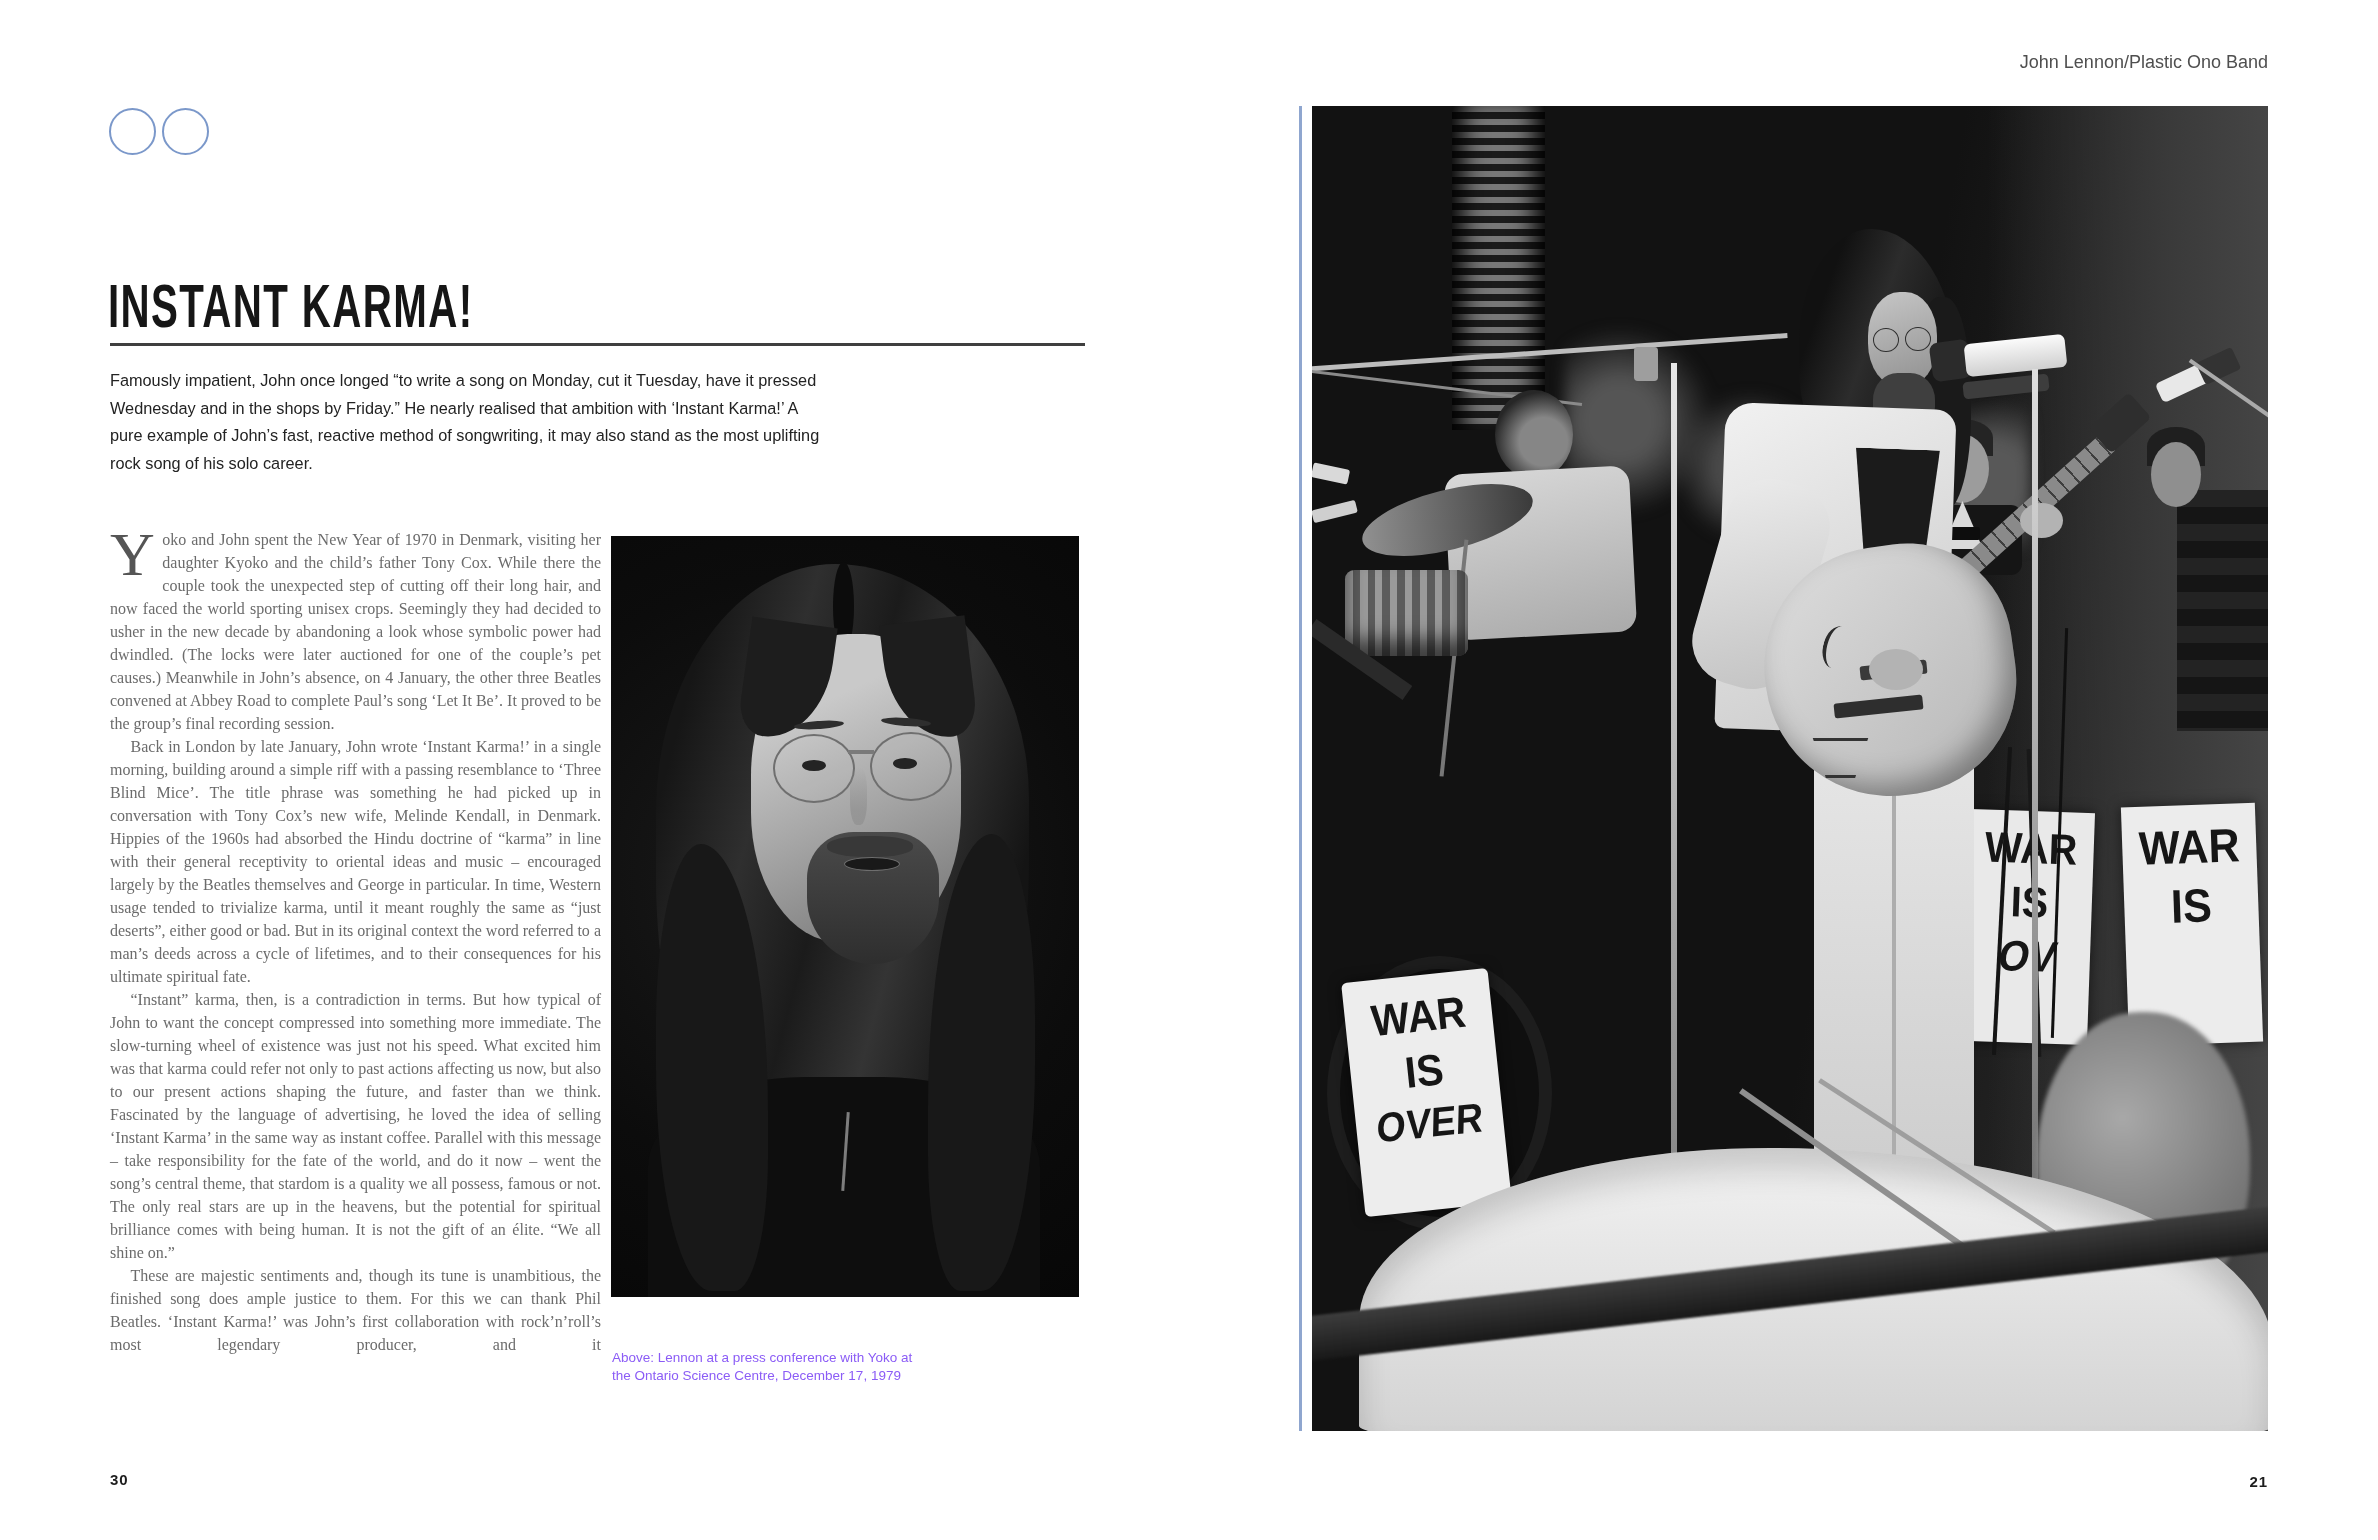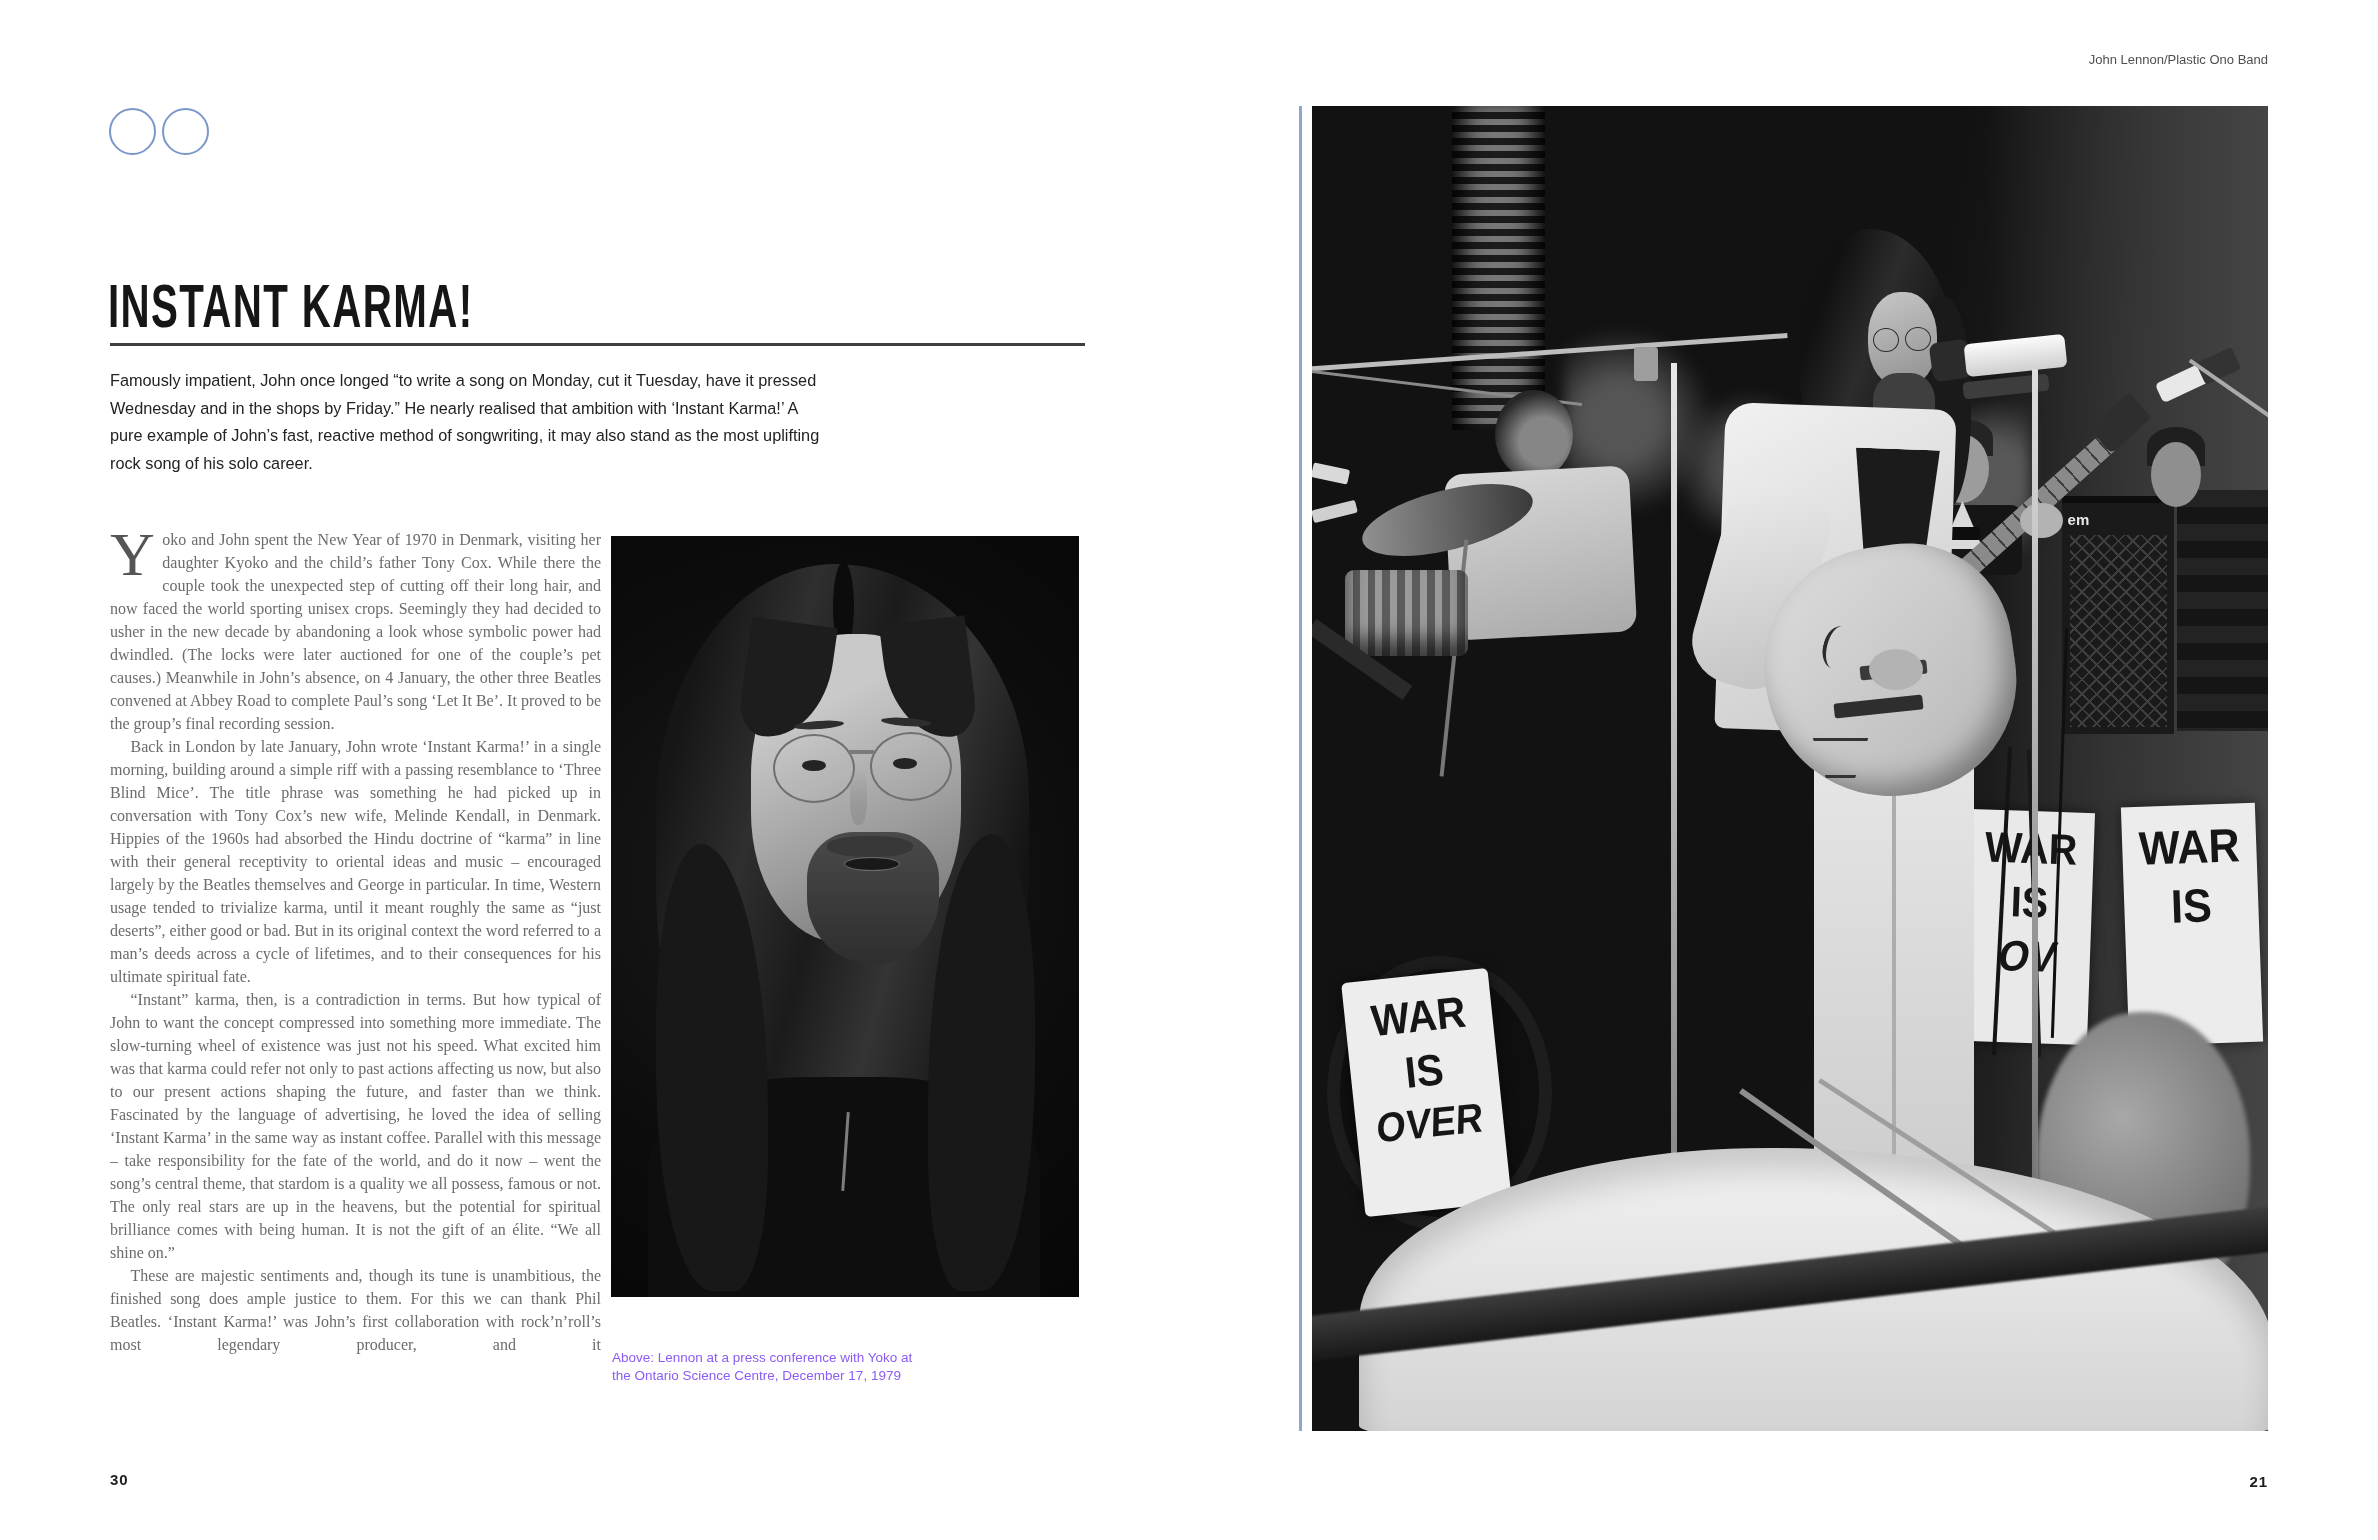--- a/index.html
+++ b/index.html
@@ -17,21 +17,21 @@
             font-family:"Liberation Serif","DejaVu Serif",serif;font-size:16px;line-height:23px;
             color:#6b6b6b;text-align:justify;}
   #body-col p{margin:0;}
   #body-col p.ind{text-indent:20.5px;}
   #body-col p.justify-last{text-align-last:justify;}
   .dropcap{float:left;font-size:62px;line-height:47px;padding:2.8px 7.5px 0 0;color:#555;
            font-family:"Liberation Serif","DejaVu Serif",serif;}
   #captions{position:absolute;left:612px;top:1349px;width:313px;font-size:13.5px;line-height:18px;color:#8b5cf6;}
   #captions p{margin:0 0 10.3px 0;}
   .pagenum{position:absolute;font-size:15px;font-weight:700;color:#1d1d1d;letter-spacing:0.9px;}
-  #running-head{position:absolute;top:52px;right:110px;font-size:13px;color:#4f4f4f;}
+  #running-head{position:absolute;top:52px;right:110px;font-size:18px;color:#4f4f4f;}
 
   
   #portrait{position:absolute;left:611px;top:536px;width:468px;height:761px;overflow:hidden;
             background:radial-gradient(circle at 40% 45%, #1b1b1b 0%, #0c0c0c 60%, #070707 100%);}
   #concert{position:absolute;left:1312px;top:106px;width:956px;height:1325px;overflow:hidden;
            background:linear-gradient(100deg,#121212 55%,#262626 80%,#343434 100%);}
   #blue-rule{position:absolute;left:1299px;top:106px;width:2.8px;height:1325px;background:#8fa6cf;}
 
   .poster-line{display:block;text-align:center;font-weight:700;color:#161616;
                font-family:"Liberation Sans",sans-serif;line-height:1.25;transform:scaleX(.92);}
@@ -109,24 +109,20 @@
     <div class="sh" style="left:33px;top:464px;width:123px;height:86px;border-radius:9.3px;background:repeating-linear-gradient(90deg,#9a9a9a 0 7.5px,#5c5c5c 7.5px 15px);box-shadow:inset 0 -17px 20.5px rgba(0,0,0,.6);"></div>
     <div class="sh" style="left:-11.2px;top:545px;width:117px;height:17px;background:#2a2a2a;transform:rotate(35deg);"></div>
 
     <div class="sh" style="left:15px;top:850px;width:199px;height:248px;border-radius:50%;border:13px solid #1d1d1d;background:#0f0f0f;"></div>
     <div class="sh poster" style="left:41px;top:869px;width:147px;height:222px;background:#ededed;border-radius:5.6px;transform:rotate(-6deg);overflow:hidden;padding-top:13px;">
       <span class="poster-line" style="font-size:44px;">WAR</span>
       <span class="poster-line" style="font-size:44px;">IS</span>
       <span class="poster-line" style="font-size:41px;transform:scaleX(.92) skewX(-8deg);">OVER</span>
     </div>
 
-    <div class="sh" style="left:750px;top:390px;width:112px;height:231px;background:#1a1a1a;border-top:7.5px solid #0d0d0d;">
-      <div style="position:absolute;left:7.5px;top:32px;right:7.5px;bottom:7.5px;background:repeating-linear-gradient(45deg,#3e3e3e 0 1.9px,transparent 1.9px 10.3px),repeating-linear-gradient(-45deg,#3e3e3e 0 1.9px,transparent 1.9px 10.3px);"></div>
-      <span style="position:absolute;left:5.6px;top:7.5px;color:#e8e8e8;font-weight:700;font-size:15px;">em</span>
-    </div>
     <div class="sh" style="left:865px;top:384px;width:91px;height:241px;background:repeating-linear-gradient(180deg,#232323 0 17px,#151515 17px 34px);"></div>
 
     <div class="sh poster" style="left:587px;top:825px;width:65px;height:191px;background:#e7e7e7;transform:rotate(4deg);overflow:hidden;">
       <span class="poster-line" style="font-size:60px;margin-top:89px;font-weight:700;">O</span>
     </div>
     <div class="sh poster" style="left:654px;top:705px;width:125px;height:221px;background:#e9e9e9;transform:rotate(2deg);overflow:hidden;padding-top:11.2px;">
       <span class="poster-line" style="font-size:43px;">WAR</span>
       <span class="poster-line" style="font-size:43px;">IS</span>
       <span class="poster-line" style="font-size:43px;transform:scaleX(.92) skewX(-10deg);">OV</span>
     </div>

